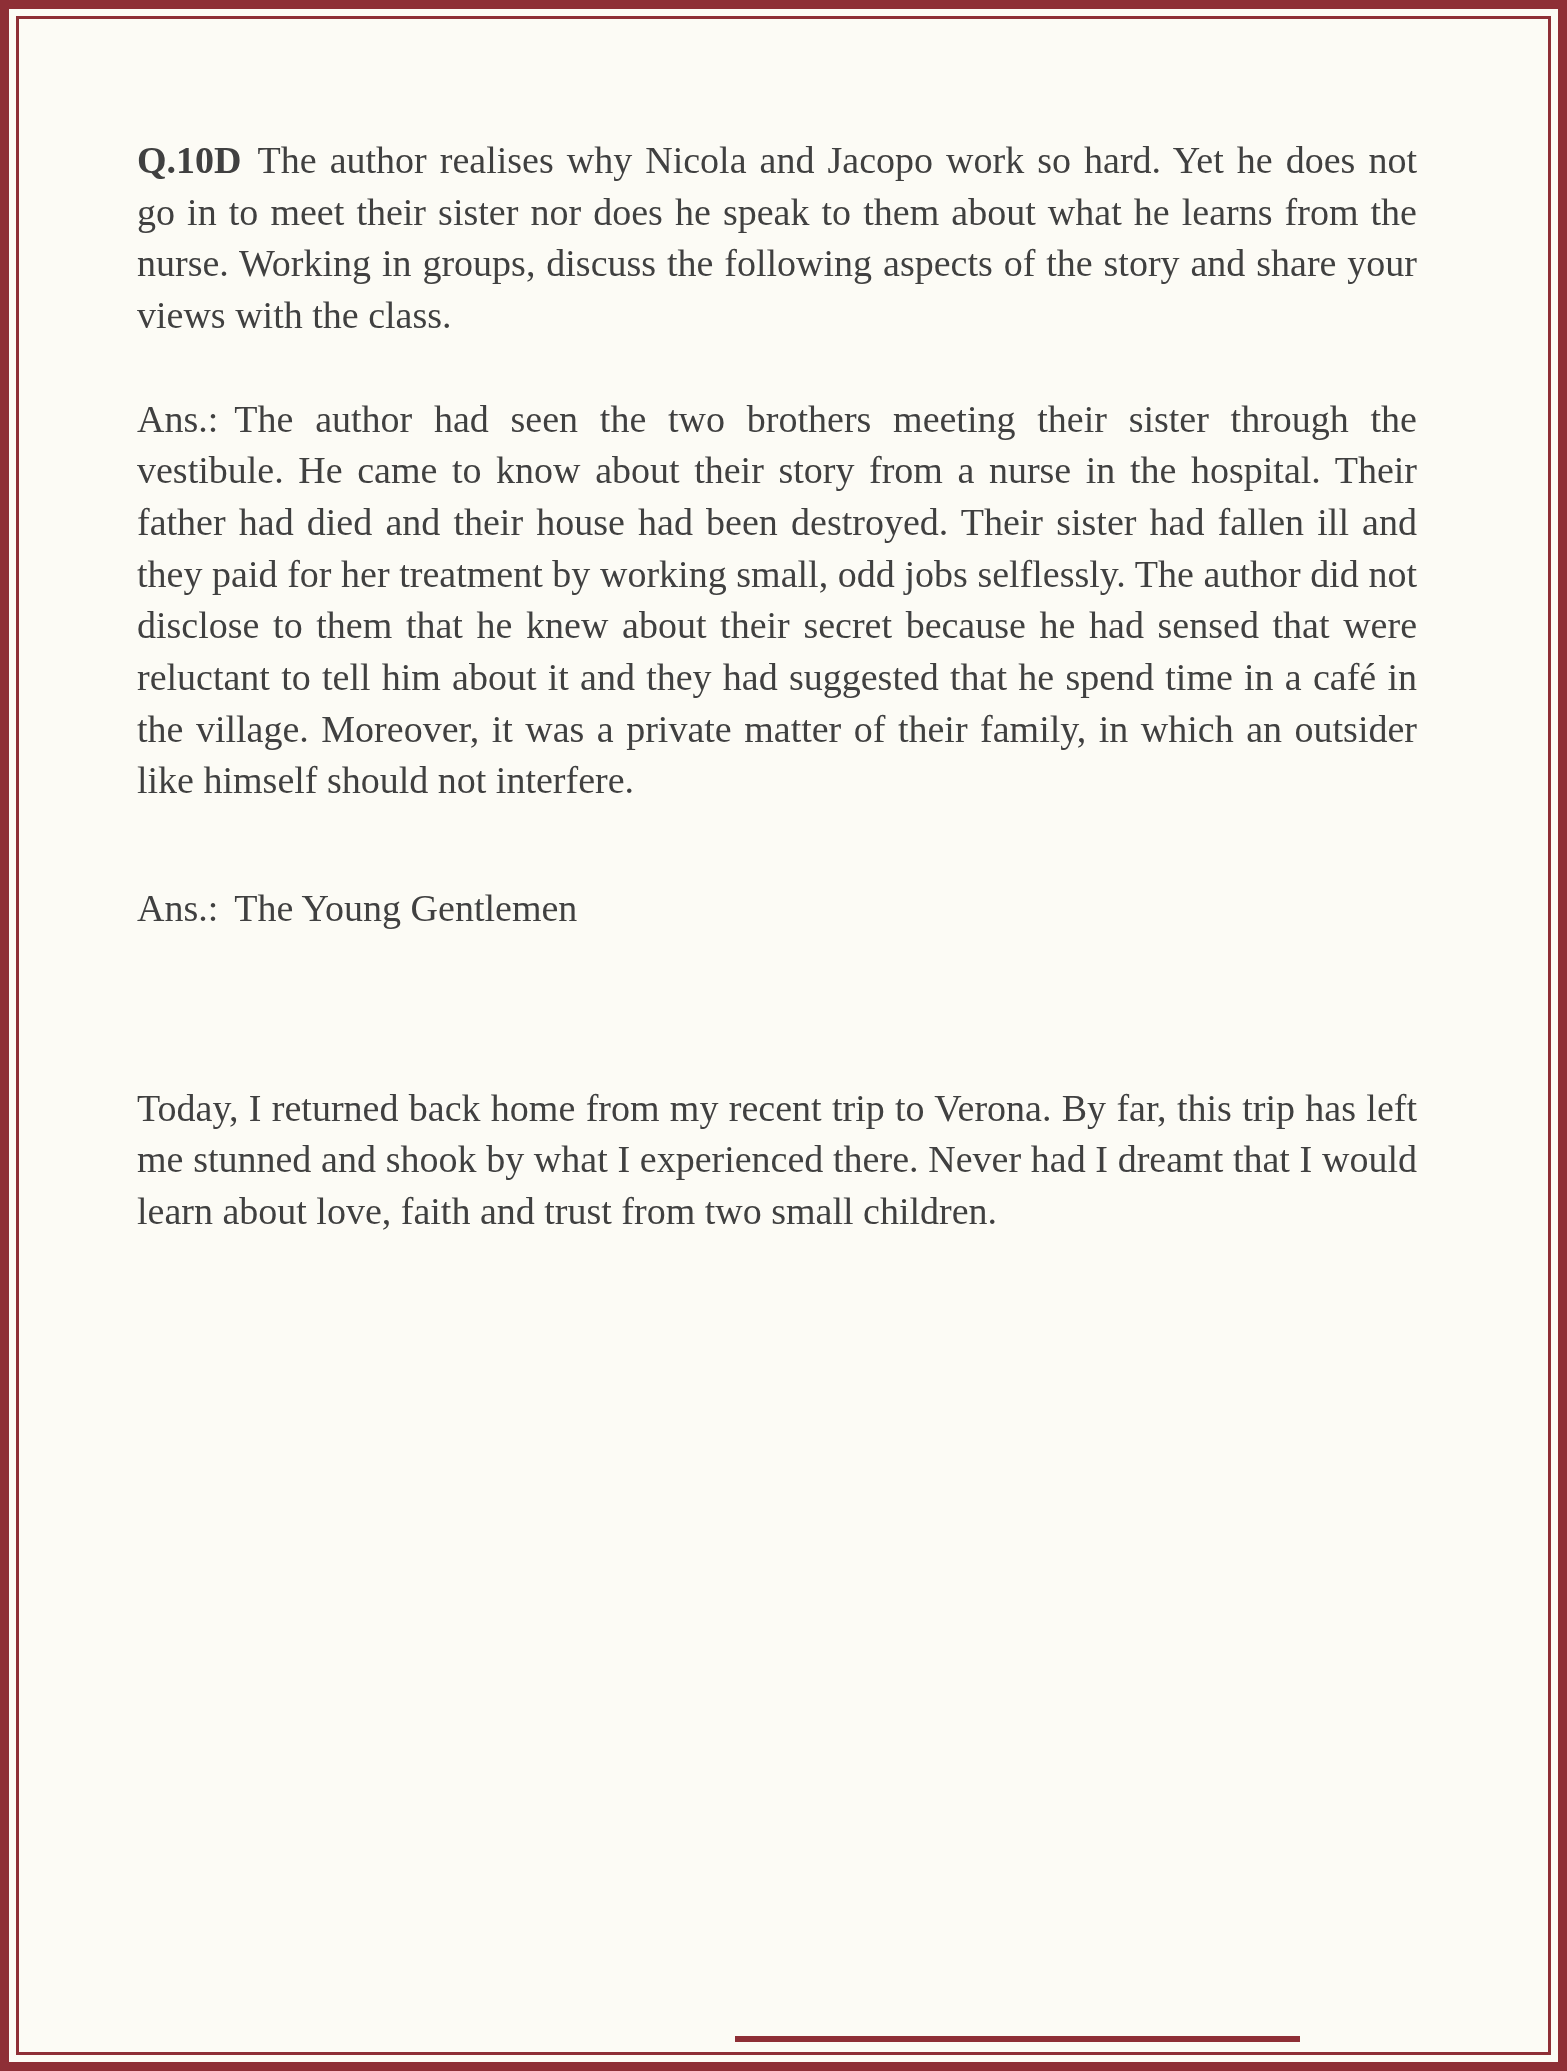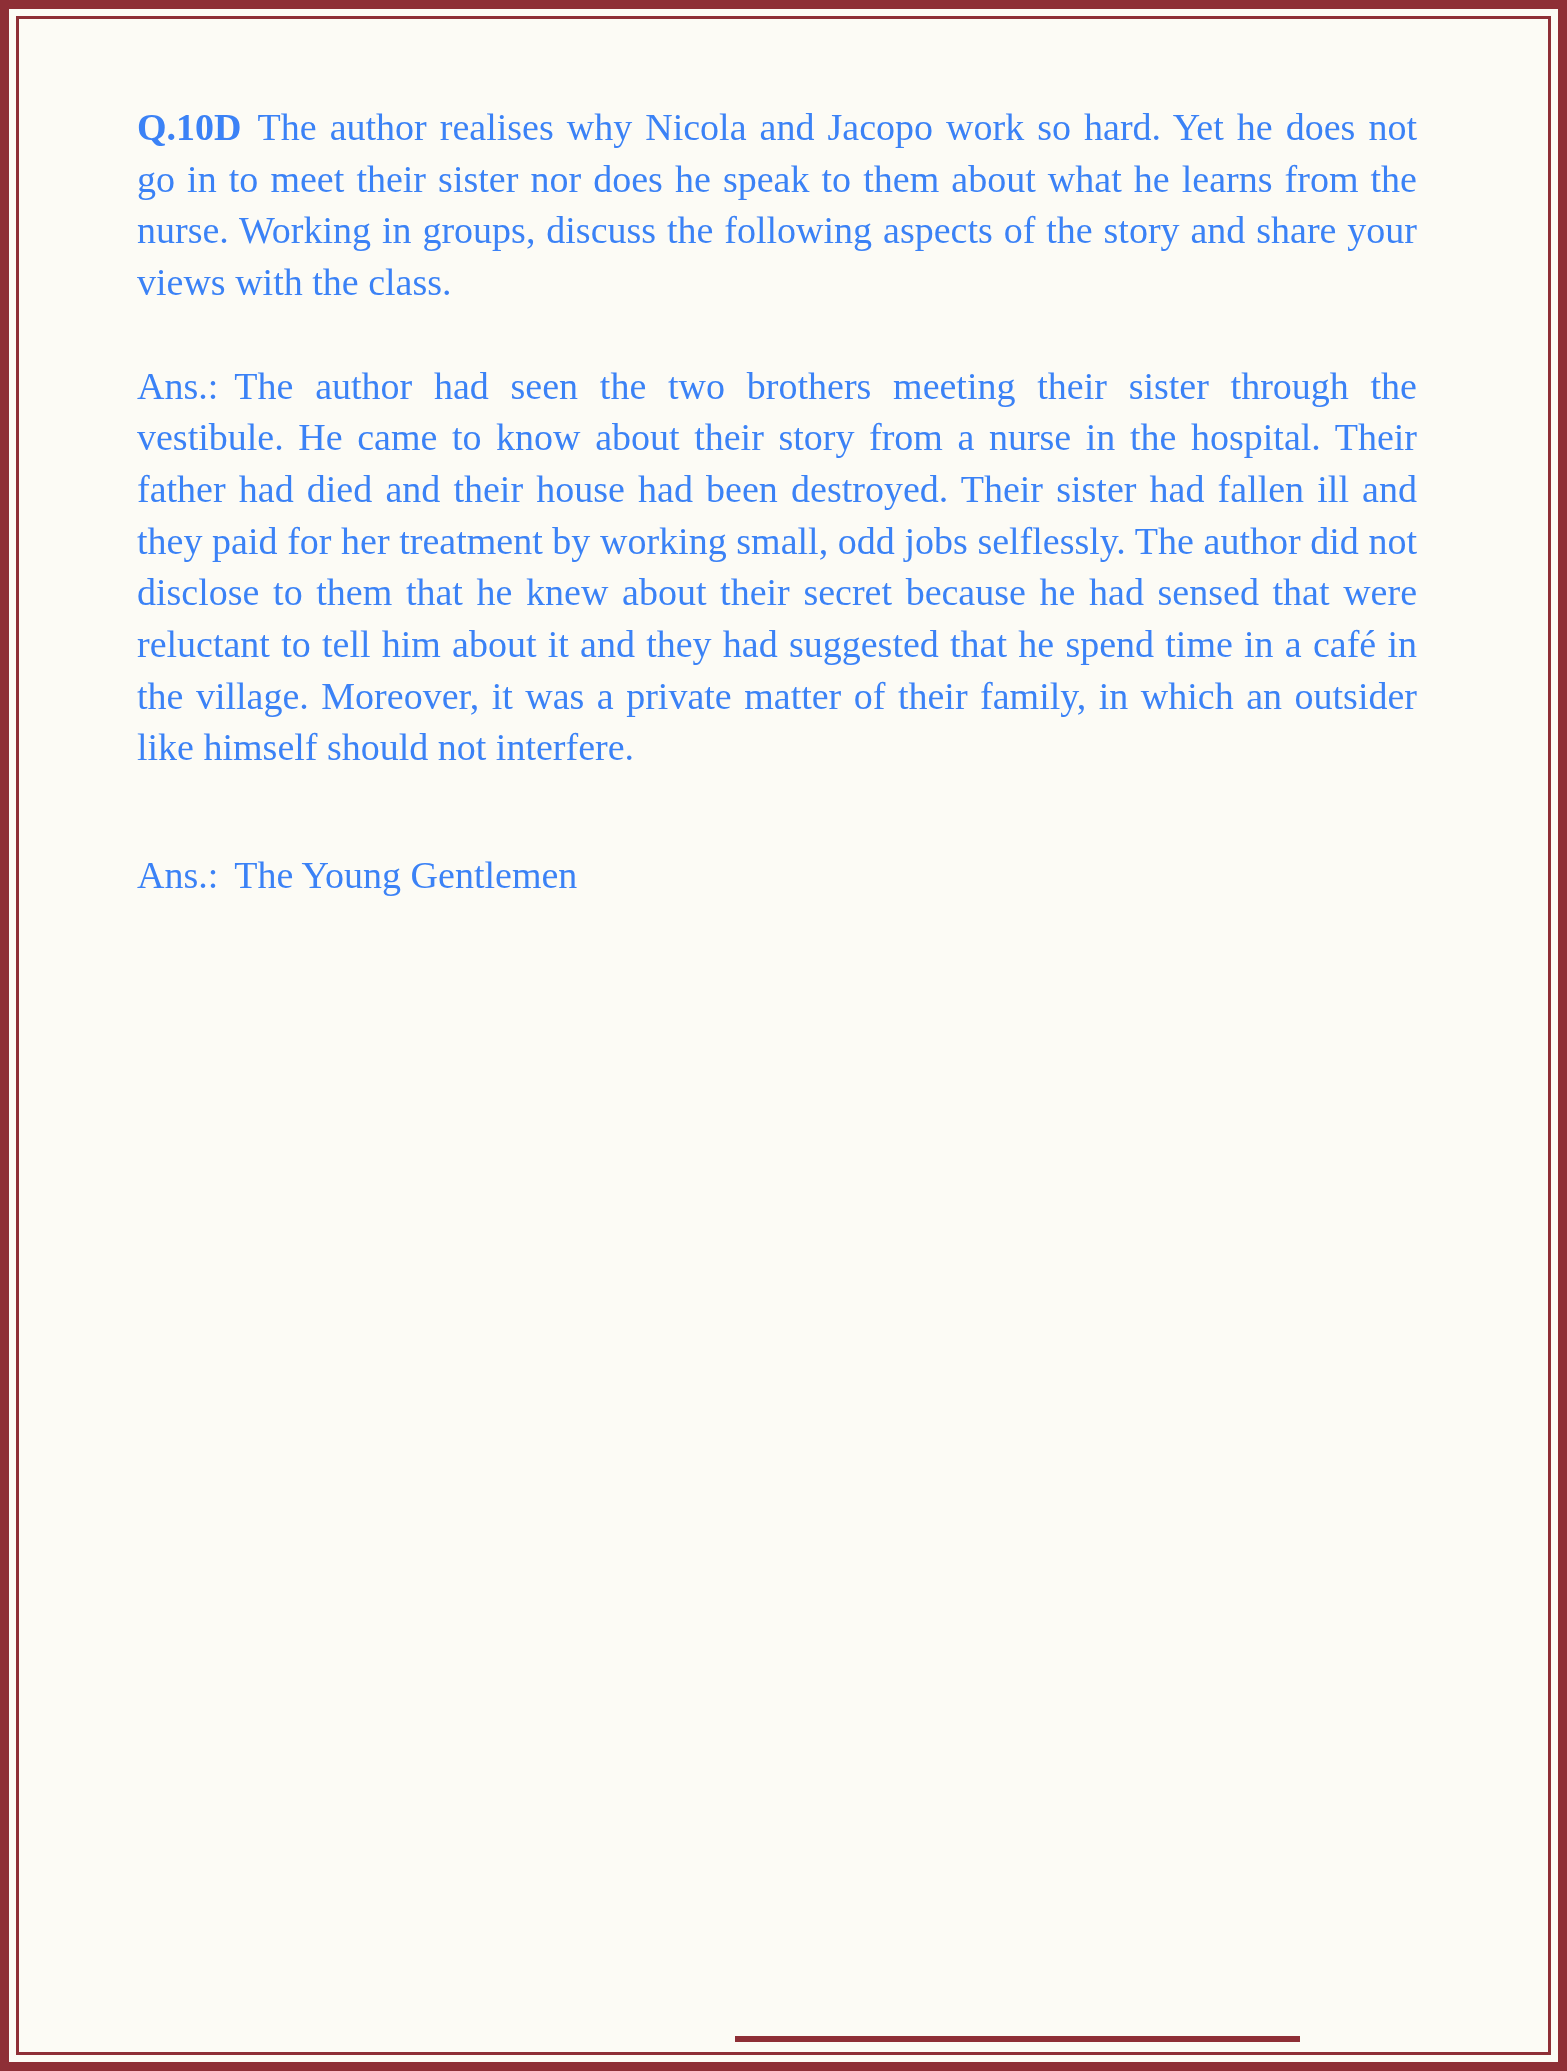--- a/index.html
+++ b/index.html
@@ -16,25 +16,25 @@
     padding: 7px;
     position: relative;
   }
   .inner-frame {
     width: 100%;
     height: 100%;
     box-sizing: border-box;
     border: 3px solid #8e2f36;
     position: relative;
     overflow: hidden;
-    padding: 83px 131px 0 118px;
+    padding: 116px 131px 0 118px;
     font-family: "Liberation Serif", serif;
     font-size: 38px;
     line-height: 1.36;
-    color: #3b82f6;
+    color: #404040;
     background: #fcfbf5;
   }
   .para {
     margin: 0;
     text-align: justify;
   }
   .q-label {
     font-weight: bold;
     margin-right: 16px;
   }
@@ -61,18 +61,19 @@
   <div class="inner-frame">
 
     <p class="para gap-after-q10d"><span class="q-label">Q.10D</span><span>The author realises why Nicola and Jacopo work so hard. Yet he does not go in to meet their sister nor does he speak to them about what he learns from the nurse. Working in groups, discuss the following aspects of the story and share your views with the class.</span></p>
 
 
     <p class="para gap-after-answer"><span class="plain-label">Ans.:</span><span>The author had seen the two brothers meeting their sister through the vestibule. He came to know about their story from a nurse in the hospital. Their father had died and their house had been destroyed. Their sister had fallen ill and they paid for her treatment by working small, odd jobs selflessly. The author did not disclose to them that he knew about their secret because he had sensed that were reluctant to tell him about it and they had suggested that he spend time in a café in the village. Moreover, it was a private matter of their family, in which an outsider like himself should not interfere.</span></p>
 
 
     <p class="para gap-after-q11ans"><span class="plain-label">Ans.:</span><span>The Young Gentlemen</span></p>
 
+    <p class="para gap-after-para1">Today, I returned back home from my recent trip to Verona. By far, this trip has left me stunned and shook by what I experienced there. Never had I dreamt that I would learn about love, faith and trust from two small children.</p>
 
 
     <div class="footer-rule"></div>
 
   </div>
 </div>
 
 </body></html>

